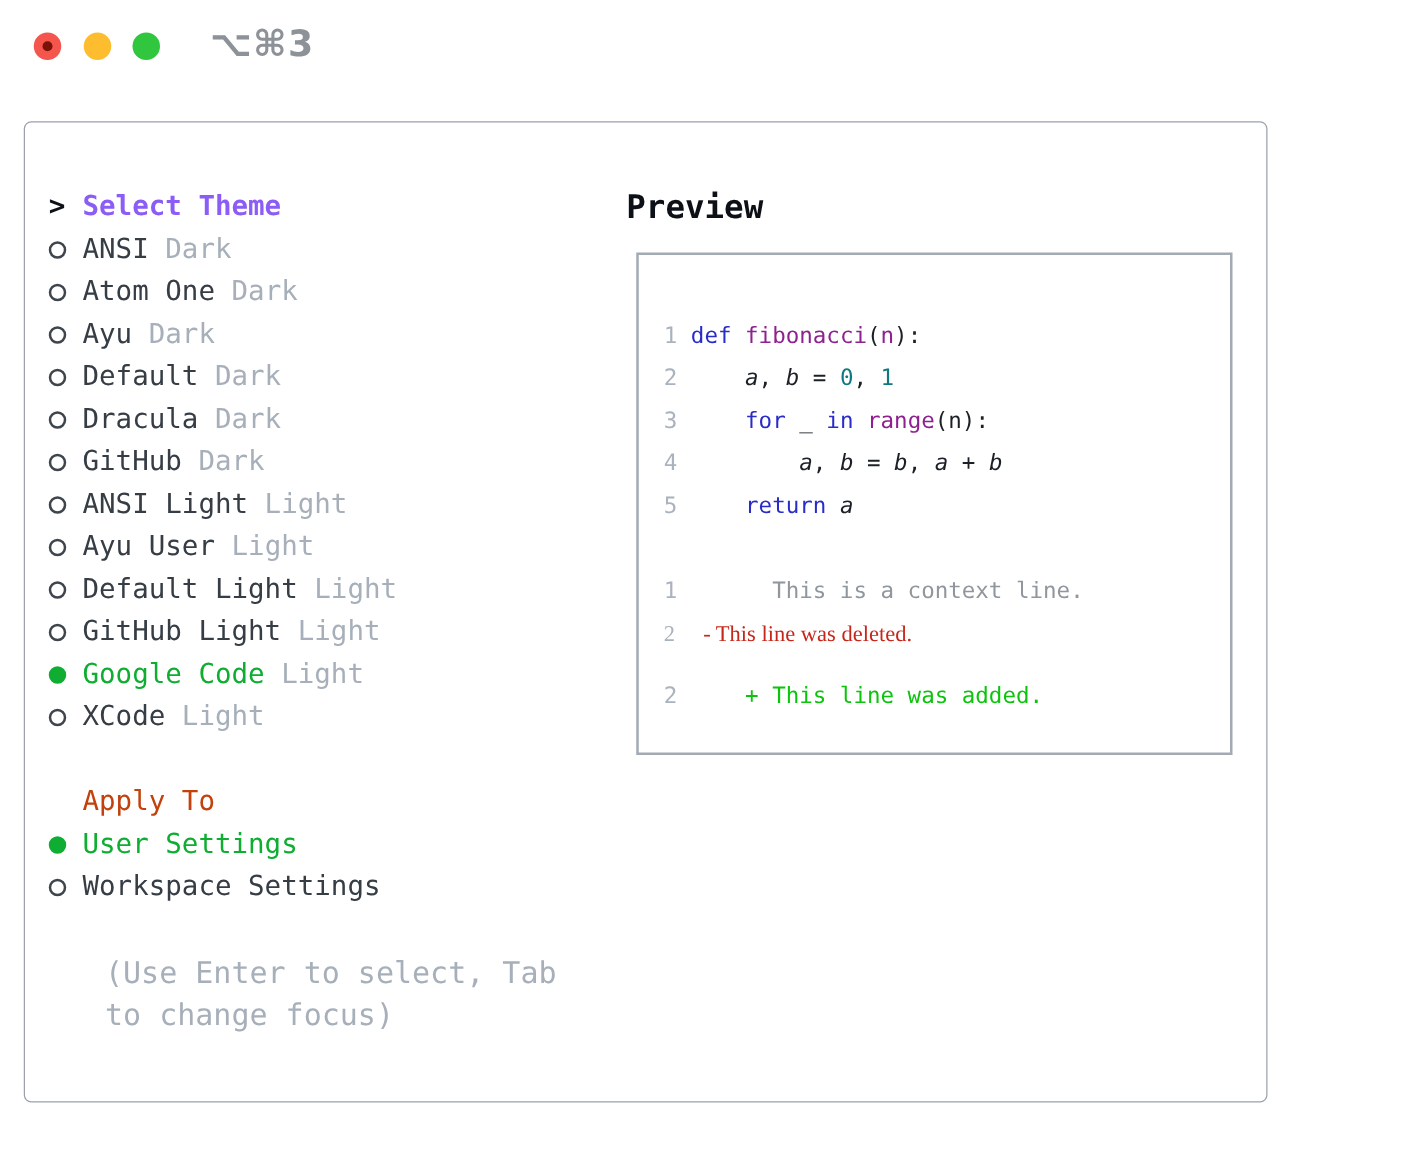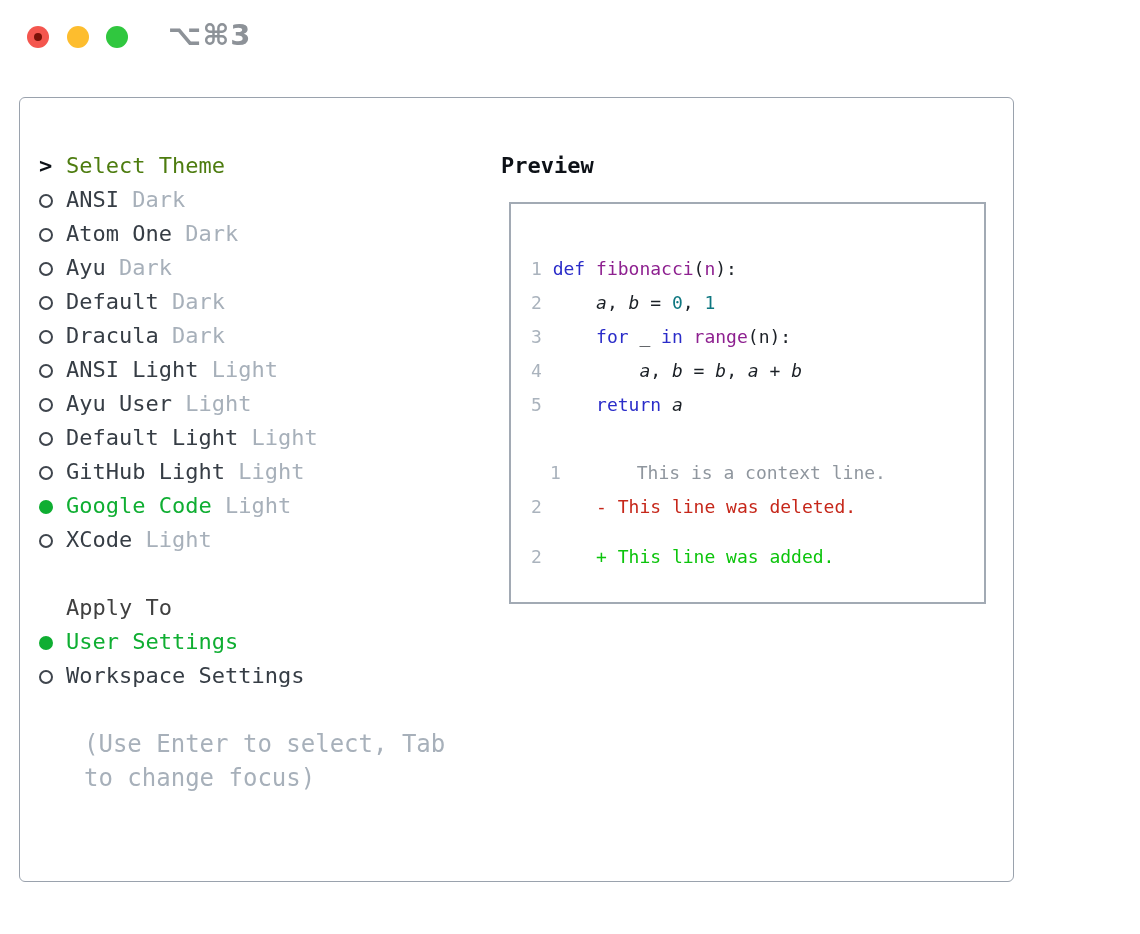--- a/index.html
+++ b/index.html
@@ -21,55 +21,55 @@
   }
   
   .panel{
     position:absolute;left:19px;top:97px;width:993px;height:783px;
     border:1.5px solid #9aa2ad;border-radius:6px;background:#fff;
   }
   .left-col{position:absolute;left:19px;top:51px;font-size:22px;}
   .row{line-height:34px;height:34px;white-space:pre;color:#363d45;}
   .mark{display:inline-block;width:27px;}
   .hdr-mark{font-weight:bold;color:#0d1117;}
-  .hdr{font-weight:normal;color:#4d7c0f;}
-  .subhdr{color:#404040;}
+  .hdr{font-weight:bold;color:#8b5cf6;}
+  .subhdr{color:#c2410c;}
   .circle{
     display:inline-block;width:14px;height:14px;box-sizing:border-box;
     border:2px solid #3f454d;border-radius:50%;position:relative;top:1px;
   }
   .circle.filled{background:#0fae32;border-color:#0fae32;}
   .row.sel .nm{color:#0fae32;}
   .variant{color:#a7b0ba;}
   .spacer{height:34px;}
   .hint{
     max-width:404px;line-height:34px;font-size:24px;color:#a7b0ba;
     white-space:normal;
     margin-left:45px;
   }
   
   .preview-label{
     position:absolute;left:481px;top:51px;line-height:34px;
-    font-size:22px;font-weight:bold;color:#0d1117;
+    font-size:26px;font-weight:bold;color:#0d1117;
   }
   .preview-box{
     position:absolute;left:489px;top:104px;width:477px;height:402px;
     border:2px solid #a2aab4;background:#fff;box-sizing:border-box;
   }
   .code{position:absolute;left:20px;top:48px;font-size:18px;}
   .cl{line-height:34px;height:34px;white-space:pre;color:#1b2026;}
   .ln{color:#aab3bd;}
   .tk-kw{color:#2a2cc9;}
   .tk-fn{color:#8e2190;}
   .tk-nm{color:#0e7780;}
   .tk-pl{color:#1b2026;}
   .tk-var{color:#1b2026;font-style:italic;}
   .diff{margin-top:34px;}
-  .diff-context{color:#8f969e;margin-left:19px;}
-  .diff-deleted{color:#c6271a;}
+  .diff-context{color:#8f969e;}
+  .diff-deleted{color:#c6271a;font-family:Liberation Serif, serif;}
   .diff-added{color:#0cc40c;margin-top:16px;}
 </style>
 </head>
 <body>
 
 <div class="screen">
 
   <span class="light light-close">
       <span class="dot"></span>
     </span>
@@ -81,20 +81,21 @@
 
     <div class="left-col">
       <div class="row"><span class="mark hdr-mark">&gt;</span><span class="hdr">Select Theme</span></div>
 
       <div id="theme-list">
           <div class="row"><span class="mark"><span class="circle"></span></span><span class="nm">ANSI</span><span class="variant"> Dark</span></div>
           <div class="row"><span class="mark"><span class="circle"></span></span><span class="nm">Atom One</span><span class="variant"> Dark</span></div>
           <div class="row"><span class="mark"><span class="circle"></span></span><span class="nm">Ayu</span><span class="variant"> Dark</span></div>
           <div class="row"><span class="mark"><span class="circle"></span></span><span class="nm">Default</span><span class="variant"> Dark</span></div>
           <div class="row"><span class="mark"><span class="circle"></span></span><span class="nm">Dracula</span><span class="variant"> Dark</span></div>
+          <div class="row"><span class="mark"><span class="circle"></span></span><span class="nm">GitHub</span><span class="variant"> Dark</span></div>
           <div class="row"><span class="mark"><span class="circle"></span></span><span class="nm">ANSI Light</span><span class="variant"> Light</span></div>
           <div class="row"><span class="mark"><span class="circle"></span></span><span class="nm">Ayu User</span><span class="variant"> Light</span></div>
           <div class="row"><span class="mark"><span class="circle"></span></span><span class="nm">Default Light</span><span class="variant"> Light</span></div>
           <div class="row"><span class="mark"><span class="circle"></span></span><span class="nm">GitHub Light</span><span class="variant"> Light</span></div>
           <div class="row sel"><span class="mark"><span class="circle filled"></span></span><span class="nm">Google Code</span><span class="variant"> Light</span></div>
           <div class="row"><span class="mark"><span class="circle"></span></span><span class="nm">XCode</span><span class="variant"> Light</span></div>
         </div>
 
       <div class="spacer"></div>
 

